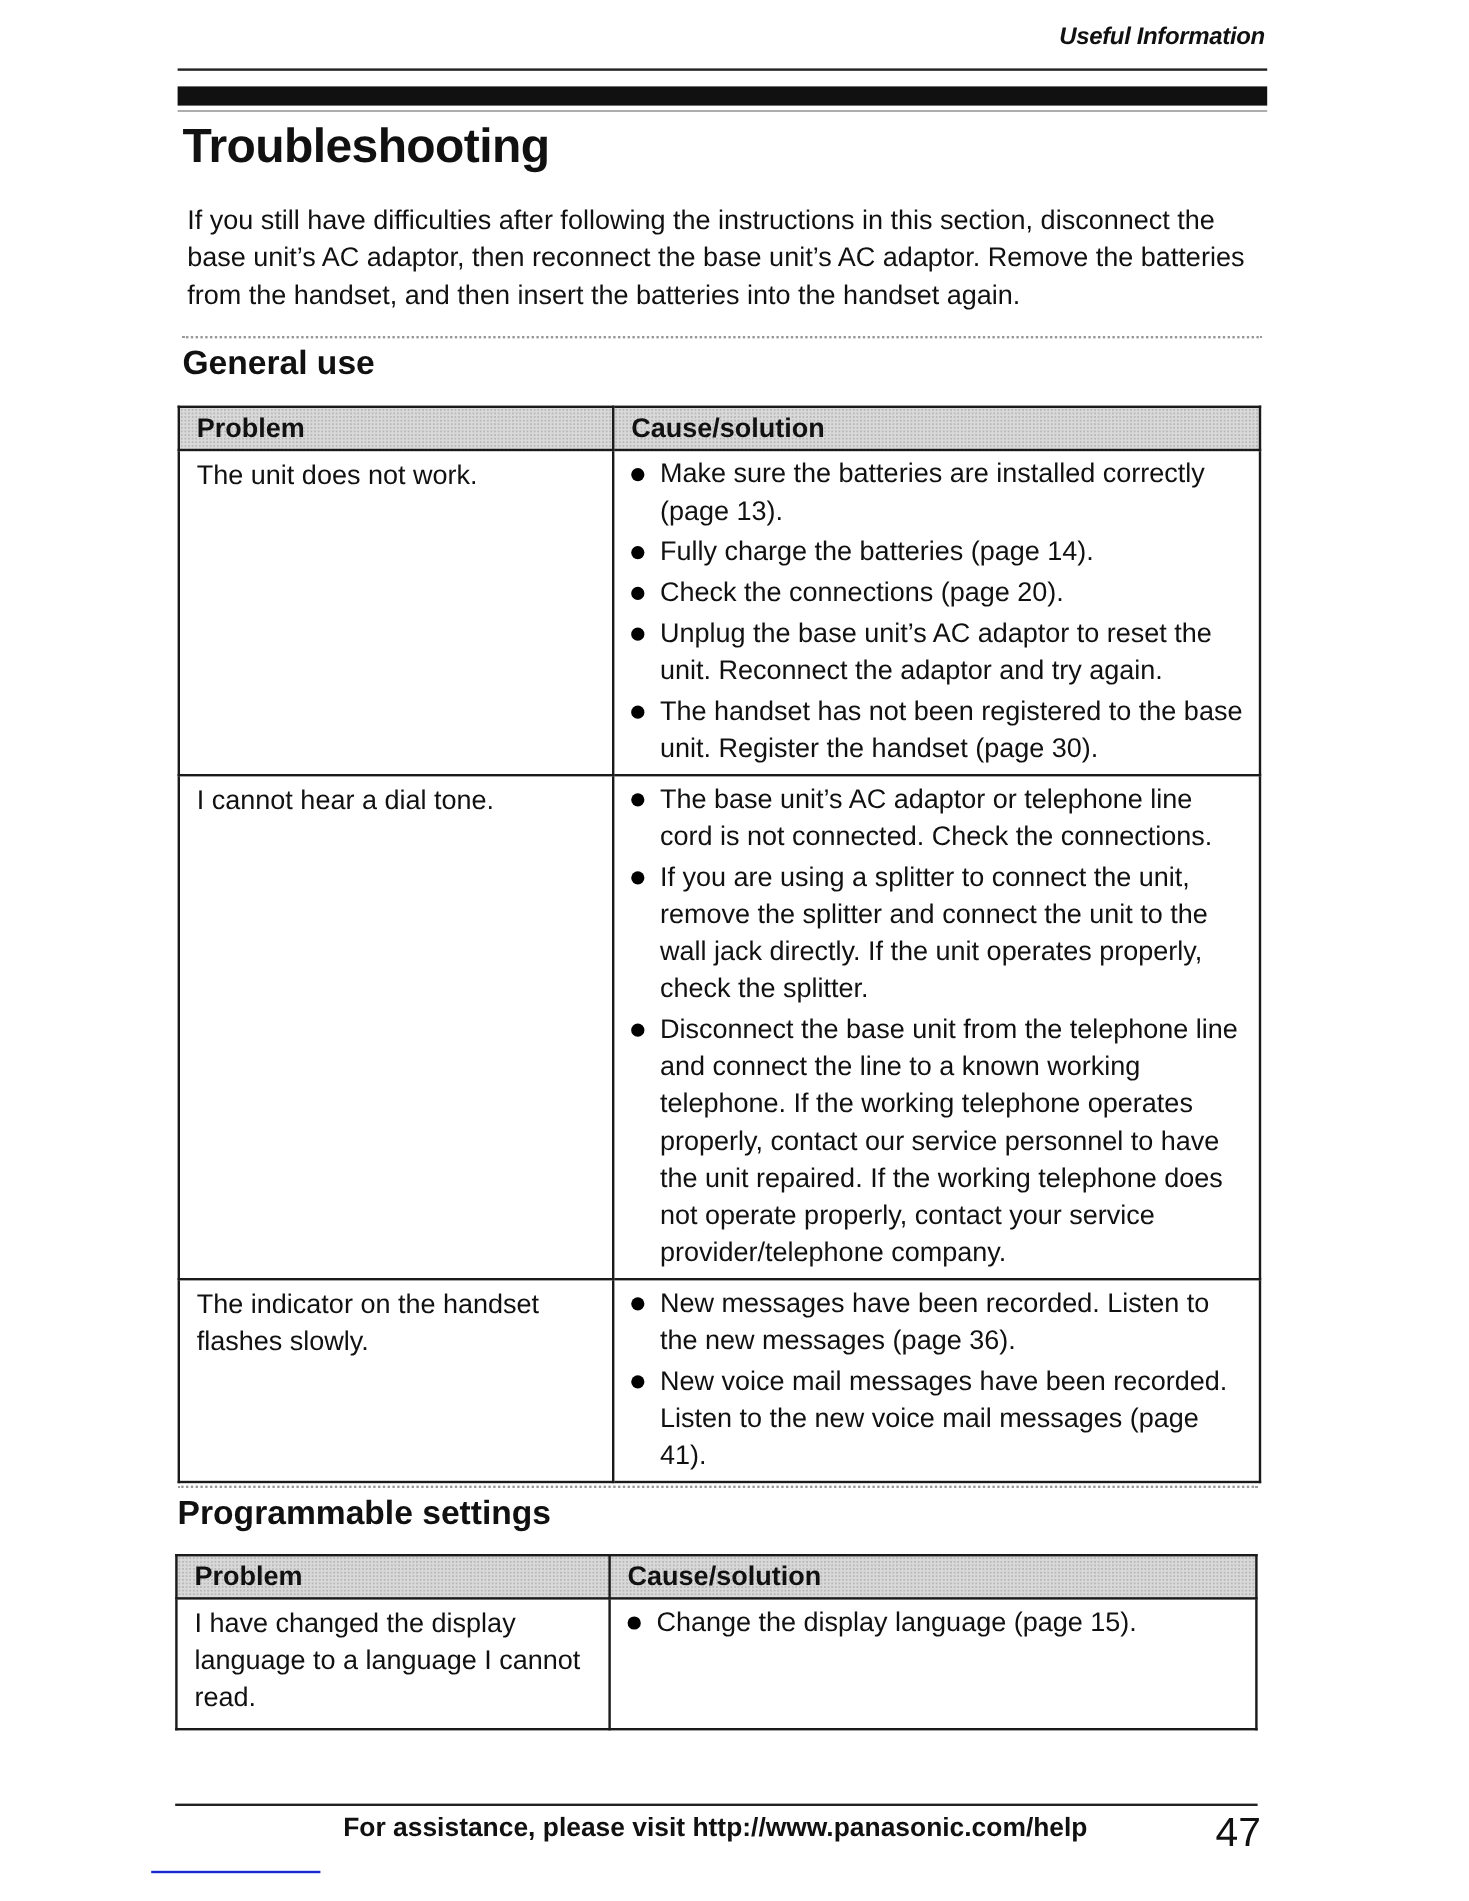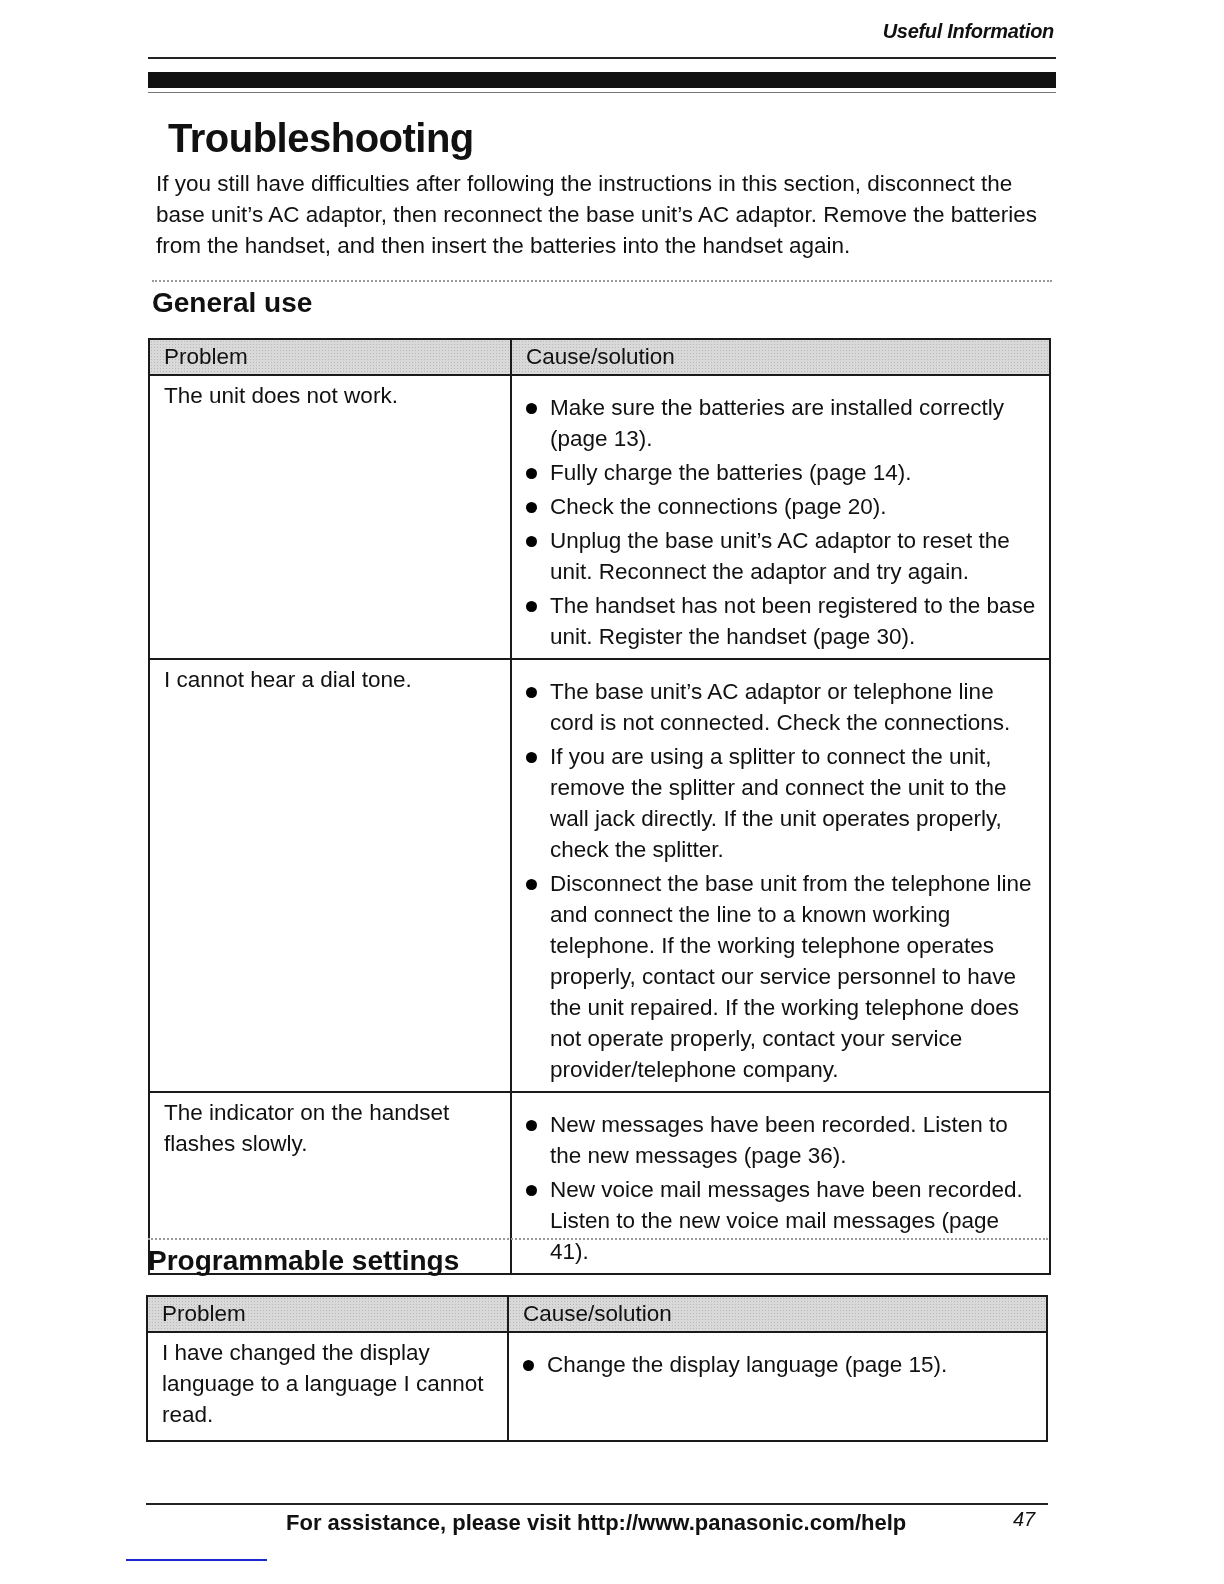--- a/index.html
+++ b/index.html
@@ -36,53 +36,53 @@
     position: absolute; border-collapse: collapse; table-layout: fixed;
     font-size: 22.5px; line-height: 31px;
   }
   table.ts th, table.ts td {
     border: 2px solid #1a1a1a; vertical-align: top; text-align: left; padding: 0;
   }
   table.ts th {
     background-color: #d9d9d9;
     background-image: radial-gradient(#b8b8b8 0.6px, transparent 0.8px);
     background-size: 3px 3px;
-    font-weight: normal; height: 34px; padding: 0 0 0 14px; line-height: 34px;
+    font-weight: bold; height: 34px; padding: 0 0 0 14px; line-height: 34px;
     font-size: 22.5px;
   }
   table.ts td.prob { padding: 4px 10px 10px 14px; margin-left: 10px; }
-  table.ts td.sol { padding: 16px 8px 3px 14px; }
+  table.ts td.sol { padding: 3px 8px 3px 14px; }
   #table-general { left: 148px; top: 338px; width: 903px; }
   #table-prog { left: 146px; top: 1295px; width: 902px; }
   ul.bullets { list-style: none; margin: 0; padding: 0; }
   ul.bullets li {
     position: relative; padding-left: 24px; margin-bottom: 3px;
   }
   ul.bullets li .bullet-icon {
     position: absolute; left: 0; top: 11px; width: 11px; height: 11px;
     border-radius: 50%; background: #000;
   }
   #rule-footer { left: 146px; width: 902px; top: 1503px; height: 2px; background: #222; }
   #footer-text {
     left: 286px; top: 1510px; font-size: 22px; font-weight: bold;
   }
   #page-number {
-    left: 1013px; top: 1508px; font-size: 20px; font-style: italic;
+    left: 1013px; top: 1508px; font-size: 34px;
   }
   #blue-rule { left: 126px; width: 141px; top: 1559px; height: 2px; background: #1a2ad0; }
 </style>
 </head>
 <body>
 
 <div id="running-head" class="abs">Useful Information</div>
 <div id="rule-top" class="abs"></div>
 <div id="band" class="abs"></div>
 <div id="rule-below-band" class="abs"></div>
 
-<h1 id="page-title" class="abs" style="margin:16px">Troubleshooting</h1>
+<h1 id="page-title" class="abs" style="margin:0">Troubleshooting</h1>
 <p id="intro" class="abs" style="margin:4px">If you still have difficulties after following the instructions in this section, disconnect the base unit’s AC adaptor, then reconnect the base unit’s AC adaptor. Remove the batteries from the handset, and then insert the batteries into the handset again.</p>
 
 <div id="sep1" class="abs dotted-rule"></div>
 <div id="general-heading" class="abs section-heading">General use</div>
 
 <table id="table-general" class="ts">
   <colgroup>
       <col style="width:362px">
       <col>
     </colgroup>

